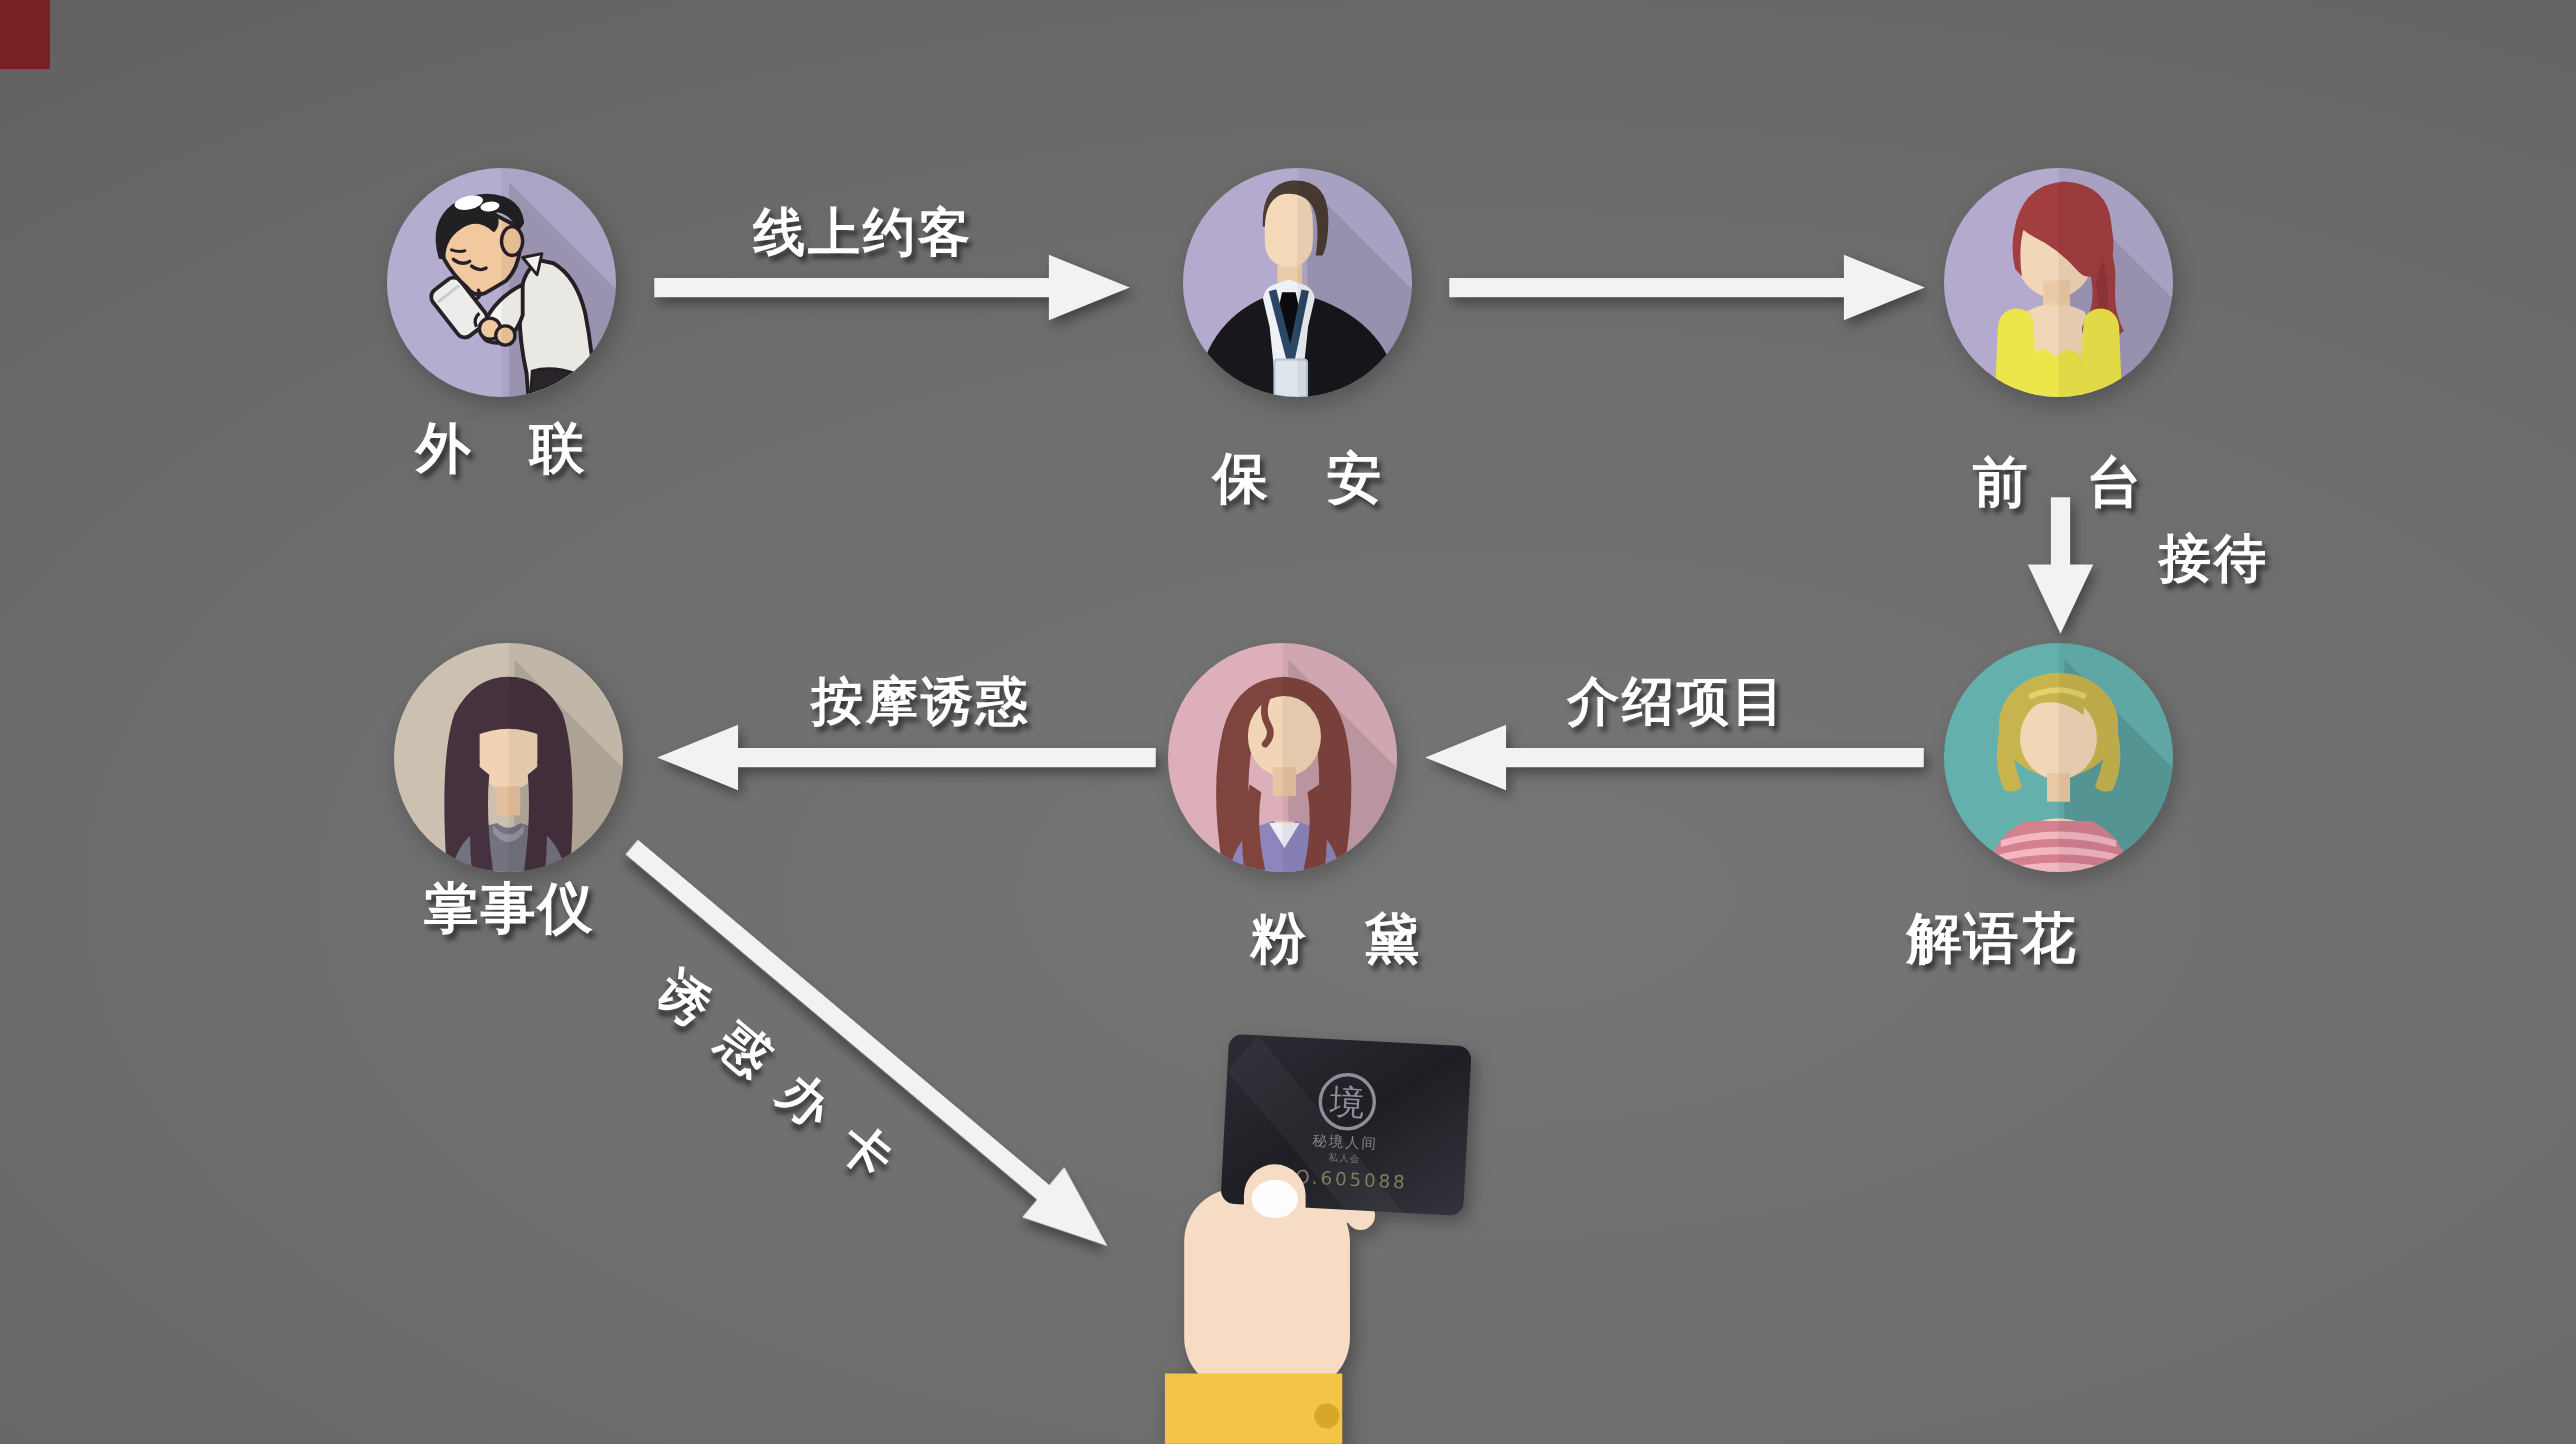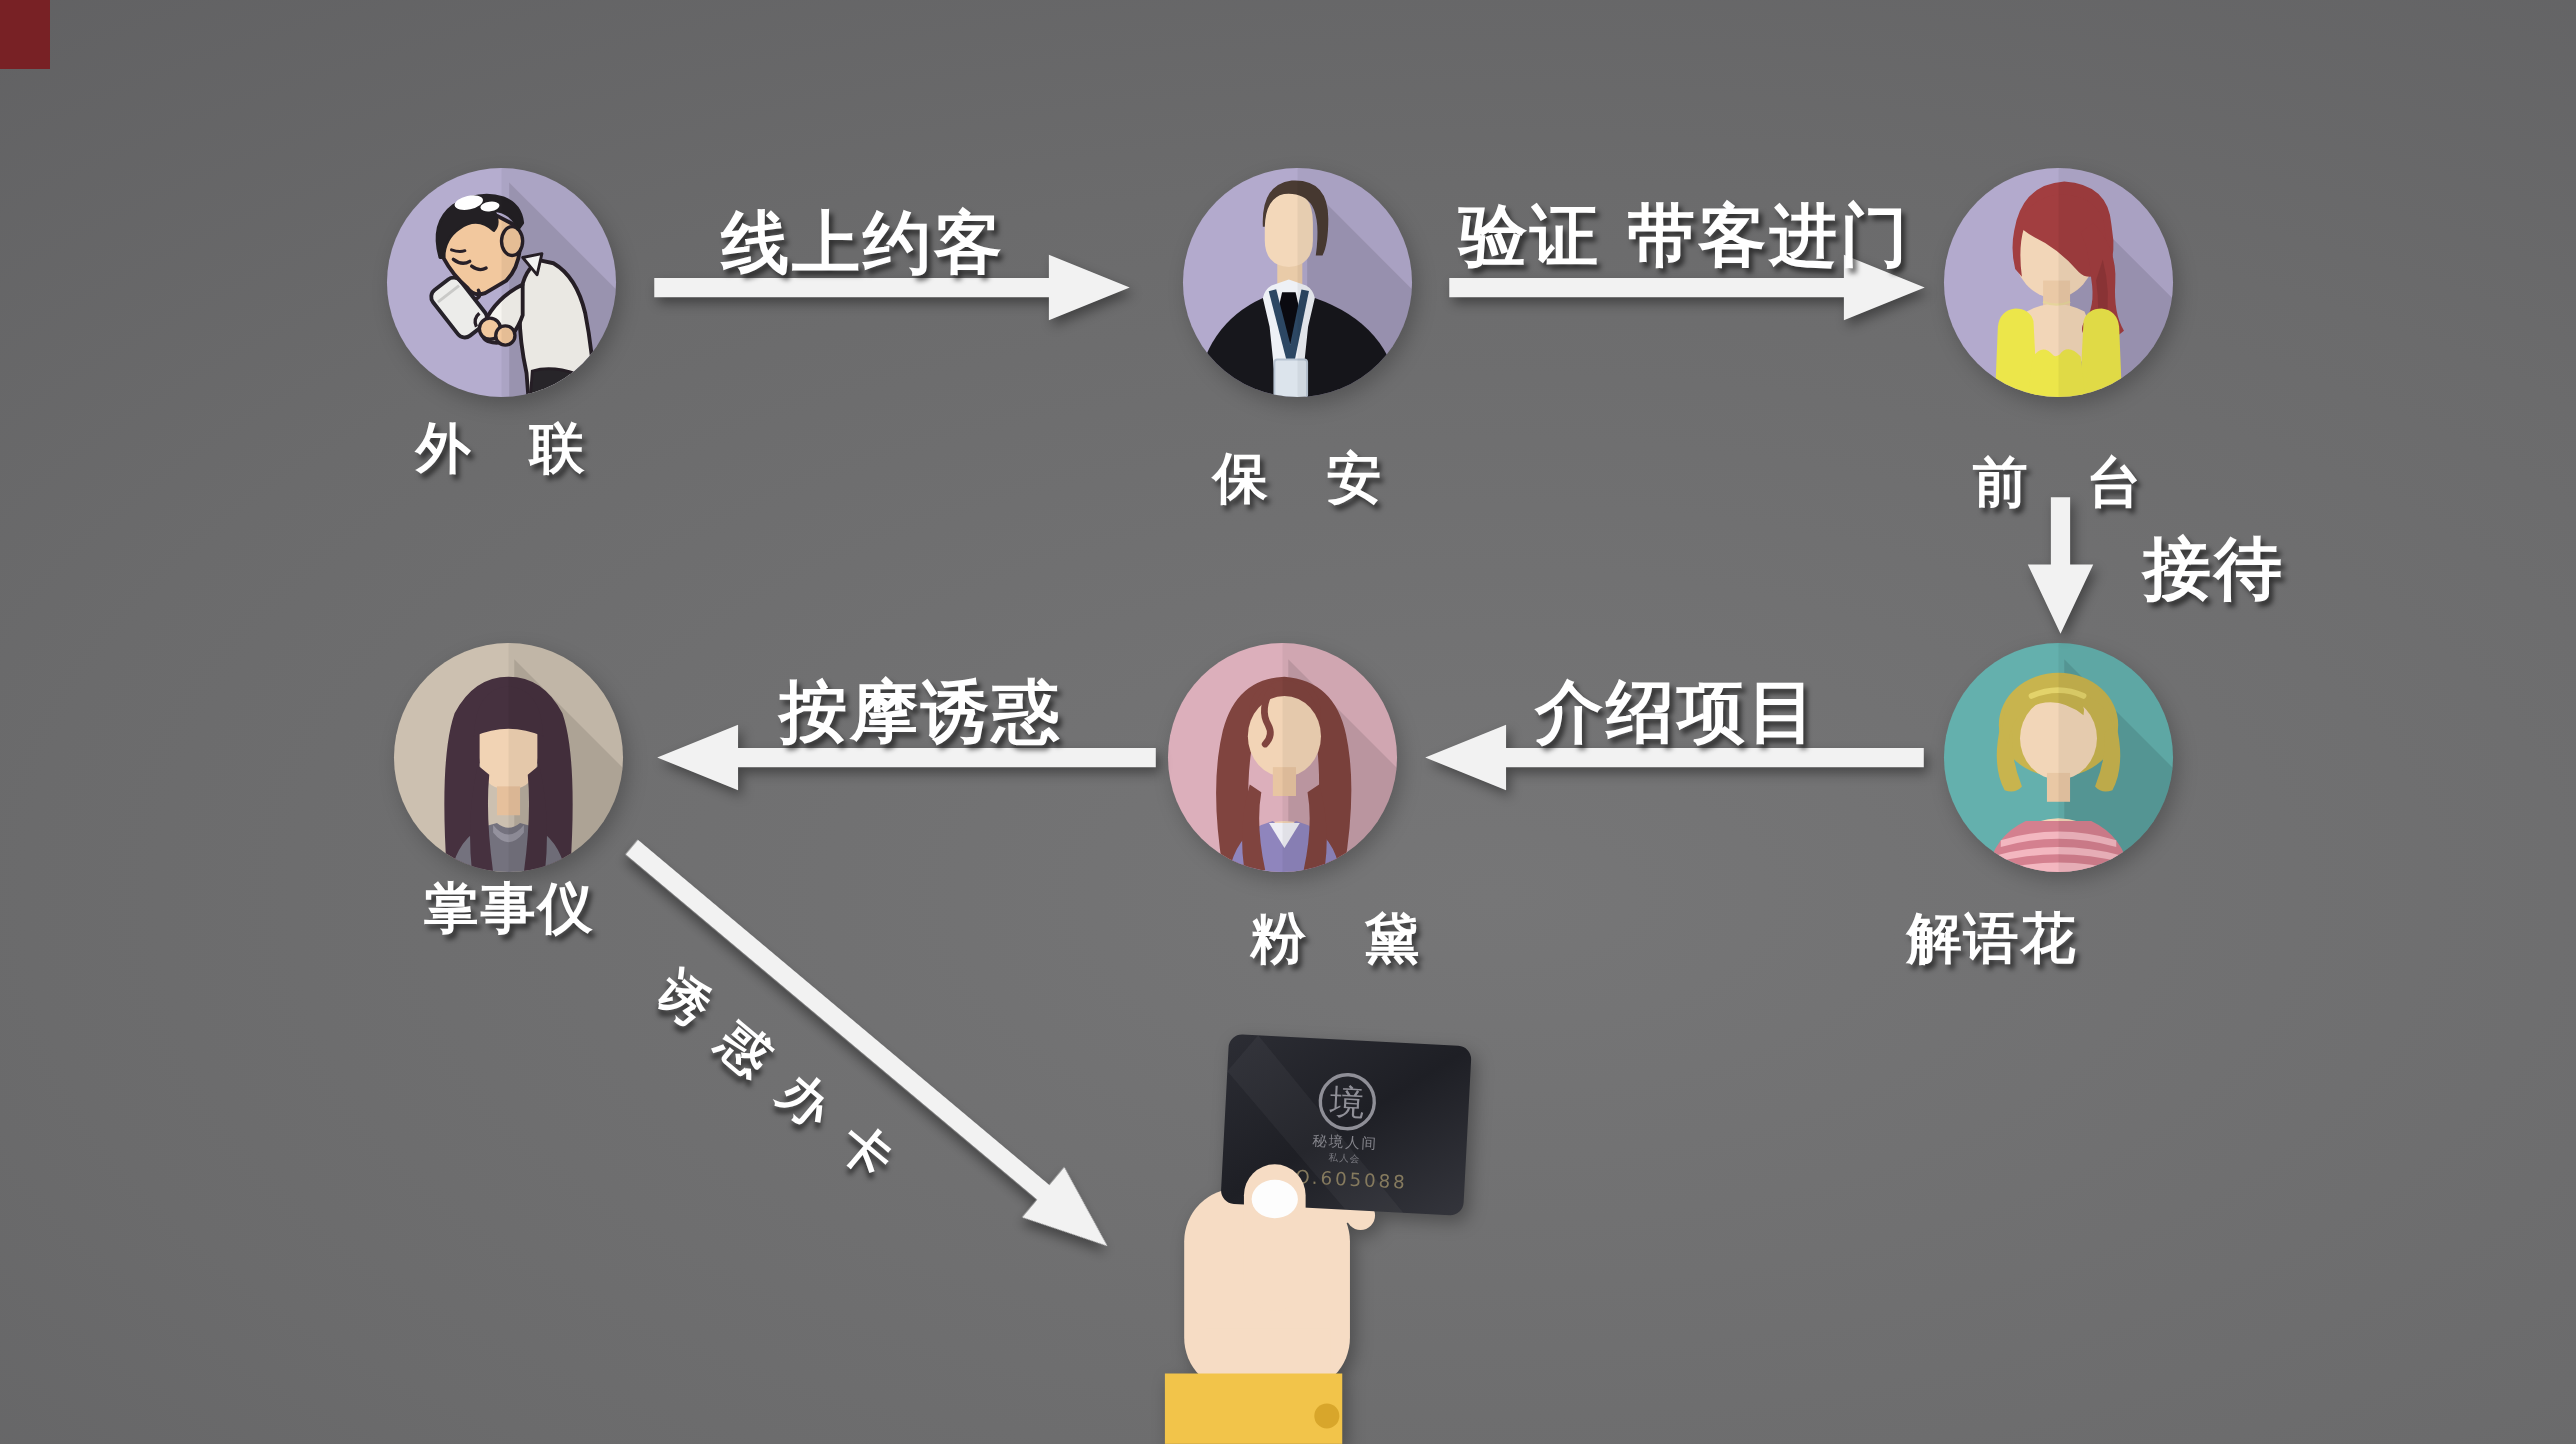--- a/index.html
+++ b/index.html
@@ -11,21 +11,21 @@
   .corner-mark{position:absolute;left:0;top:0;width:50px;height:69px;background:#782125;}
   .node{position:absolute;width:231px;height:231px;}
   .node svg{filter:drop-shadow(5.8px 8.7px 9.6px rgba(0,0,0,0.22));}
   .node-label{
     position:absolute;transform:translateX(-50%);white-space:nowrap;
     font-size:55px;font-weight:bold;color:#ffffff;letter-spacing:1.9px;
     text-shadow:3.9px 4.8px 5.8px rgba(0,0,0,0.55);
   }
   .edge-label{
     position:absolute;transform:translateX(-50%);white-space:nowrap;
-    font-size:68px;font-weight:bold;color:#ffffff;letter-spacing:2.9px;
+    font-size:52px;font-weight:bold;color:#ffffff;letter-spacing:2.9px;
     text-shadow:3.9px 4.8px 5.8px rgba(0,0,0,0.55);
   }
   .edge-label.rotated{transform:translateX(-50%) rotate(40deg);letter-spacing:29px;font-size:50px;}
   svg.arrow{position:absolute;overflow:visible;}
   svg.arrow polygon{fill:#f2f2f2;}
   .arrow{filter:drop-shadow(4.8px 6.7px 5.8px rgba(0,0,0,0.38));}
   .hand-svg{position:absolute;left:1109px;top:1010px;filter:drop-shadow(5.8px 7.7px 8.7px rgba(0,0,0,0.30));}
   .card-text{font-family:"DejaVu Sans","Liberation Sans",sans-serif;}
 </style>
 </head>
@@ -259,21 +259,20 @@
 
   <svg class="arrow" style="left:657px;top:719px" width="499" height="77" viewBox="0 0 518 80">
     <polygon points="518,30 84,30 84,6 0,40 84,74 84,50 518,50"></polygon>
   </svg>
 
   <svg class="arrow" style="left:631px;top:808px;transform:rotate(40deg);transform-origin:0px 39px;" width="622" height="77" viewBox="0 0 645 80">
     <polygon points="0,30 558,30 558,6 645,40 558,74 558,50 0,50"></polygon>
   </svg>
 
   <div class="edge-label" style="left:863px;top:198px">线上约客</div>
-  <div class="edge-label" style="left:1685px;top:191px">验证 带客进门</div>
   <div class="edge-label" style="left:2214px;top:524px">接待</div>
   <div class="edge-label" style="left:921px;top:667px">按摩诱惑</div>
   <div class="edge-label" style="left:1677px;top:667px">介绍项目</div>
   <div class="edge-label rotated" style="left:786px;top:1051px">诱惑办卡</div>
 
   <svg class="hand-svg" width="453" height="434" viewBox="0 0 470 450">
     <defs>
       <linearGradient id="cardg" x1="0" y1="0" x2="1" y2="1">
         <stop offset="0" stop-color="#2c2d34"></stop>
         <stop offset="0.5" stop-color="#1e1f25"></stop>

